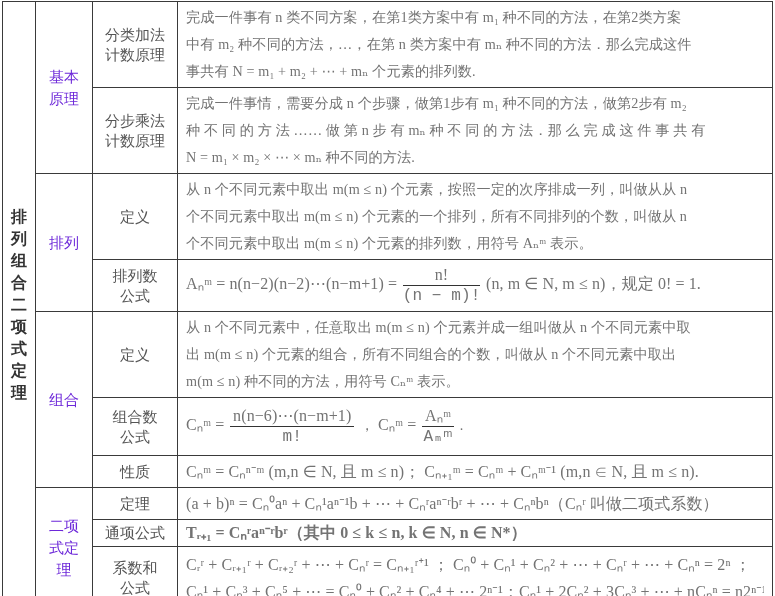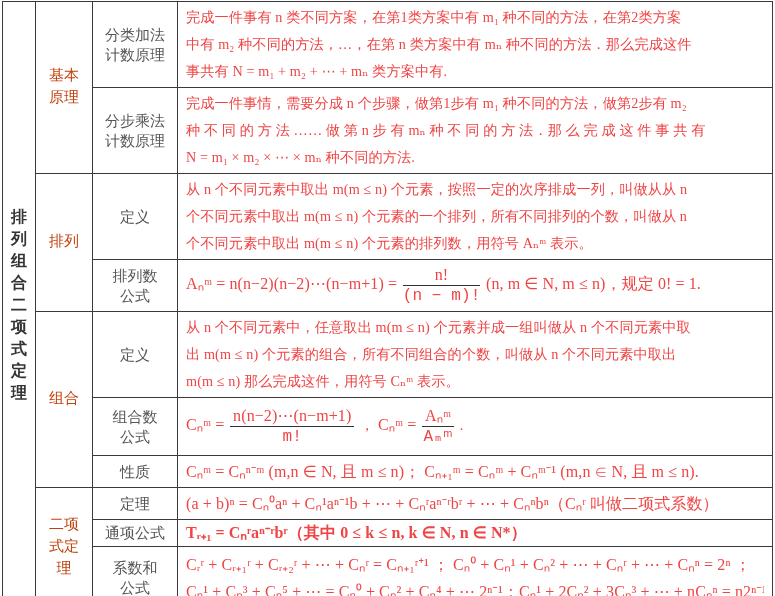--- a/index.html
+++ b/index.html
@@ -4,25 +4,25 @@
 <style>
   html, body { margin: 0; padding: 0; background: #ffffff; }
   body { width: 775px; height: 596px; overflow: hidden; position: relative;
          font-family: "DejaVu Serif", "Liberation Serif", serif; color: #2a2a2a; }
   table.main { position: absolute; left: 2px; top: 1px; width: 771px; height: 594px;
                border-collapse: collapse; table-layout: fixed; }
   table.main td { border: 1.6px solid #3a3a3a; padding: 0; vertical-align: middle; }
   .c1 { width: 32px; text-align: center; font-weight: bold; font-size: 16px;
         font-family: "DejaVu Sans", sans-serif; color:#333; }
   .c1 .vt { display: inline-block; width: 18px; line-height: 22px; word-break: break-all; }
-  .c2 { width: 56px; text-align: center; font-size: 15px; color: #c2410c;
-        font-family: Liberation Mono, monospace; line-height: 22px; }
+  .c2 { width: 56px; text-align: center; font-size: 15px; color: #6d28d9;
+        font-family: Liberation Sans, sans-serif; line-height: 22px; }
   .c3 { width: 84px; text-align: center; font-size: 15px; color: #555;
         font-family: Liberation Sans, sans-serif; line-height: 20px; }
-  .c4 { padding: 2px 8px !important; font-size: 14.2px; line-height: 27px; color:#ef4444;
+  .c4 { padding: 2px 8px !important; font-size: 14.2px; line-height: 27px; color:#737373;
         font-family: "Liberation Serif", "DejaVu Serif", serif; letter-spacing: 0.1px; }
   .c4 .line { display: block; white-space: nowrap; overflow: hidden; }
   .mr { font-family: "Liberation Serif", serif; font-size: 16px; }
   .frac { display: inline-block; vertical-align: middle; text-align: center; margin: 0 2px; }
   .frac .num { display: block; border-bottom: 1px solid #333; padding: 0 3px; line-height: 20px; }
   .frac .den { display: block; line-height: 20px; font-family: Liberation Mono, monospace; }
   .r1 { height: 86px; } .r2 { height: 84px; } .r3 { height: 78px; } .r4 { height: 52px; }
   .r5 { height: 84px; } .r6 { height: 58px; } .r7 { height: 32px; } .r8 { height: 31px; }
   .r9 { height: 27px; margin-left: 12px; } .r10 { height: 62px; }
 </style>
@@ -37,21 +37,21 @@
     </td>
     <td class="c2" rowspan="2">
       <span style="display:inline-block;width:34px;">基本原理</span>
     </td>
     <td class="c3">
       <span style="display:inline-block;width:64px;">分类加法计数原理</span>
     </td>
     <td class="c4">
       <span class="line">完成一件事有 n 类不同方案，在第1类方案中有 m₁ 种不同的方法，在第2类方案</span>
       <span class="line">中有 m₂ 种不同的方法，…，在第 n 类方案中有 mₙ 种不同的方法．那么完成这件</span>
-      <span class="line">事共有 N = m₁ + m₂ + ⋯ + mₙ 类方案中有.</span>
+      <span class="line">事共有 N = m₁ + m₂ + ⋯ + mₙ 个元素的排列数.</span>
     </td>
   </tr>
   <tr class="r2">
     <td class="c3">
       <span style="display:inline-block;width:64px;">分步乘法计数原理</span>
     </td>
     <td class="c4">
       <span class="line">完成一件事情，需要分成 n 个步骤，做第1步有 m₁ 种不同的方法，做第2步有 m₂</span>
       <span class="line">种 不 同 的 方 法 …… 做 第 n 步 有 mₙ 种 不 同 的 方 法．那 么 完 成 这 件 事 共 有</span>
       <span class="line">N = m₁ × m₂ × ⋯ × mₙ 种不同的方法.</span>
@@ -86,31 +86,31 @@
   <tr class="r5">
     <td class="c2" rowspan="3">
       <span>组合</span>
     </td>
     <td class="c3">
       <span>定义</span>
     </td>
     <td class="c4">
       <span class="line">从 n 个不同元素中，任意取出 m(m ≤ n) 个元素并成一组叫做从 n 个不同元素中取</span>
       <span class="line">出 m(m ≤ n) 个元素的组合，所有不同组合的个数，叫做从 n 个不同元素中取出</span>
-      <span class="line">m(m ≤ n) 那么完成这件，用符号 Cₙᵐ 表示。</span>
+      <span class="line">m(m ≤ n) 种不同的方法，用符号 Cₙᵐ 表示。</span>
     </td>
   </tr>
   <tr class="r6">
     <td class="c3">
       <span style="display:inline-block;width:48px;">组合数公式</span>
     </td>
     <td class="c4" style="line-height:20px;">
       <span class="mr">Cₙᵐ =</span>
       <span class="frac">
-        <span class="num mr">n(n−2)⋯(n−m+1)</span>
+        <span class="num mr">n(n−6)⋯(n−m+1)</span>
         <span class="den mr">m!</span>
       </span>
       <span>，</span>
       <span class="mr">Cₙᵐ =</span>
       <span class="frac">
         <span class="num mr">Aₙᵐ</span>
         <span class="den mr">Aₘᵐ</span>
       </span>
       <span>.</span>
     </td>

